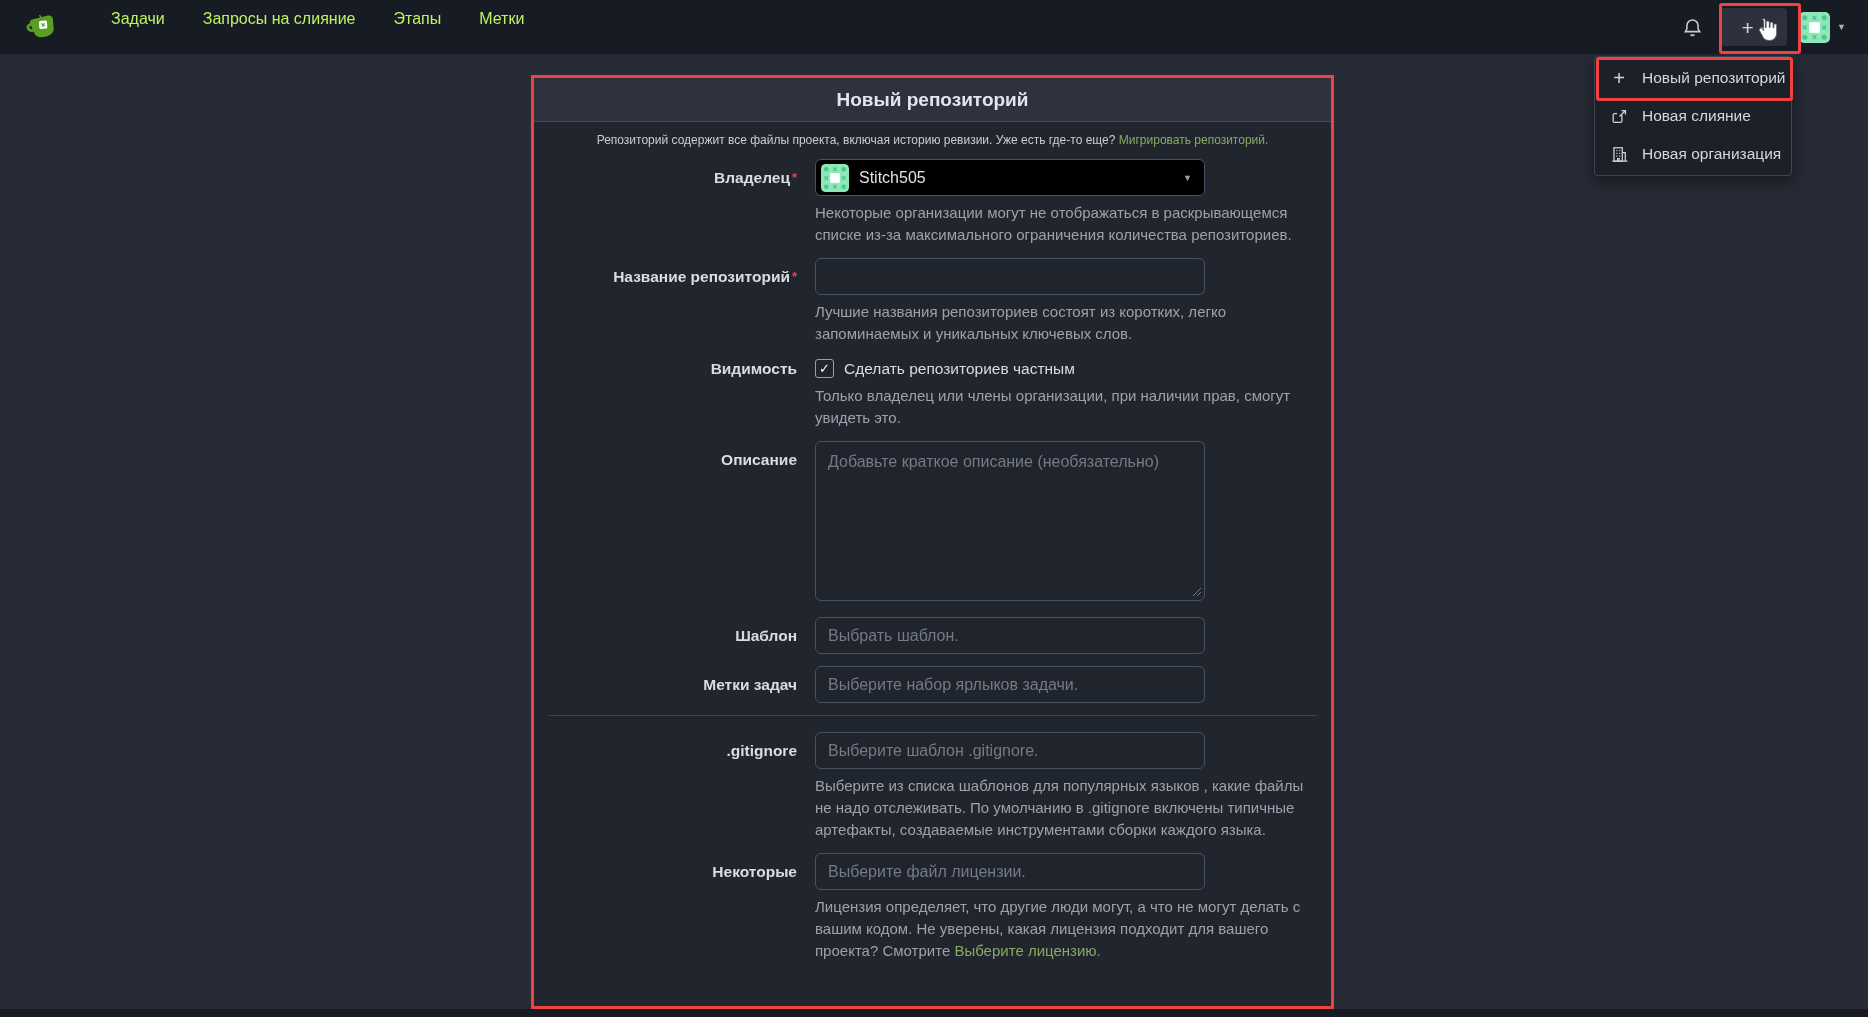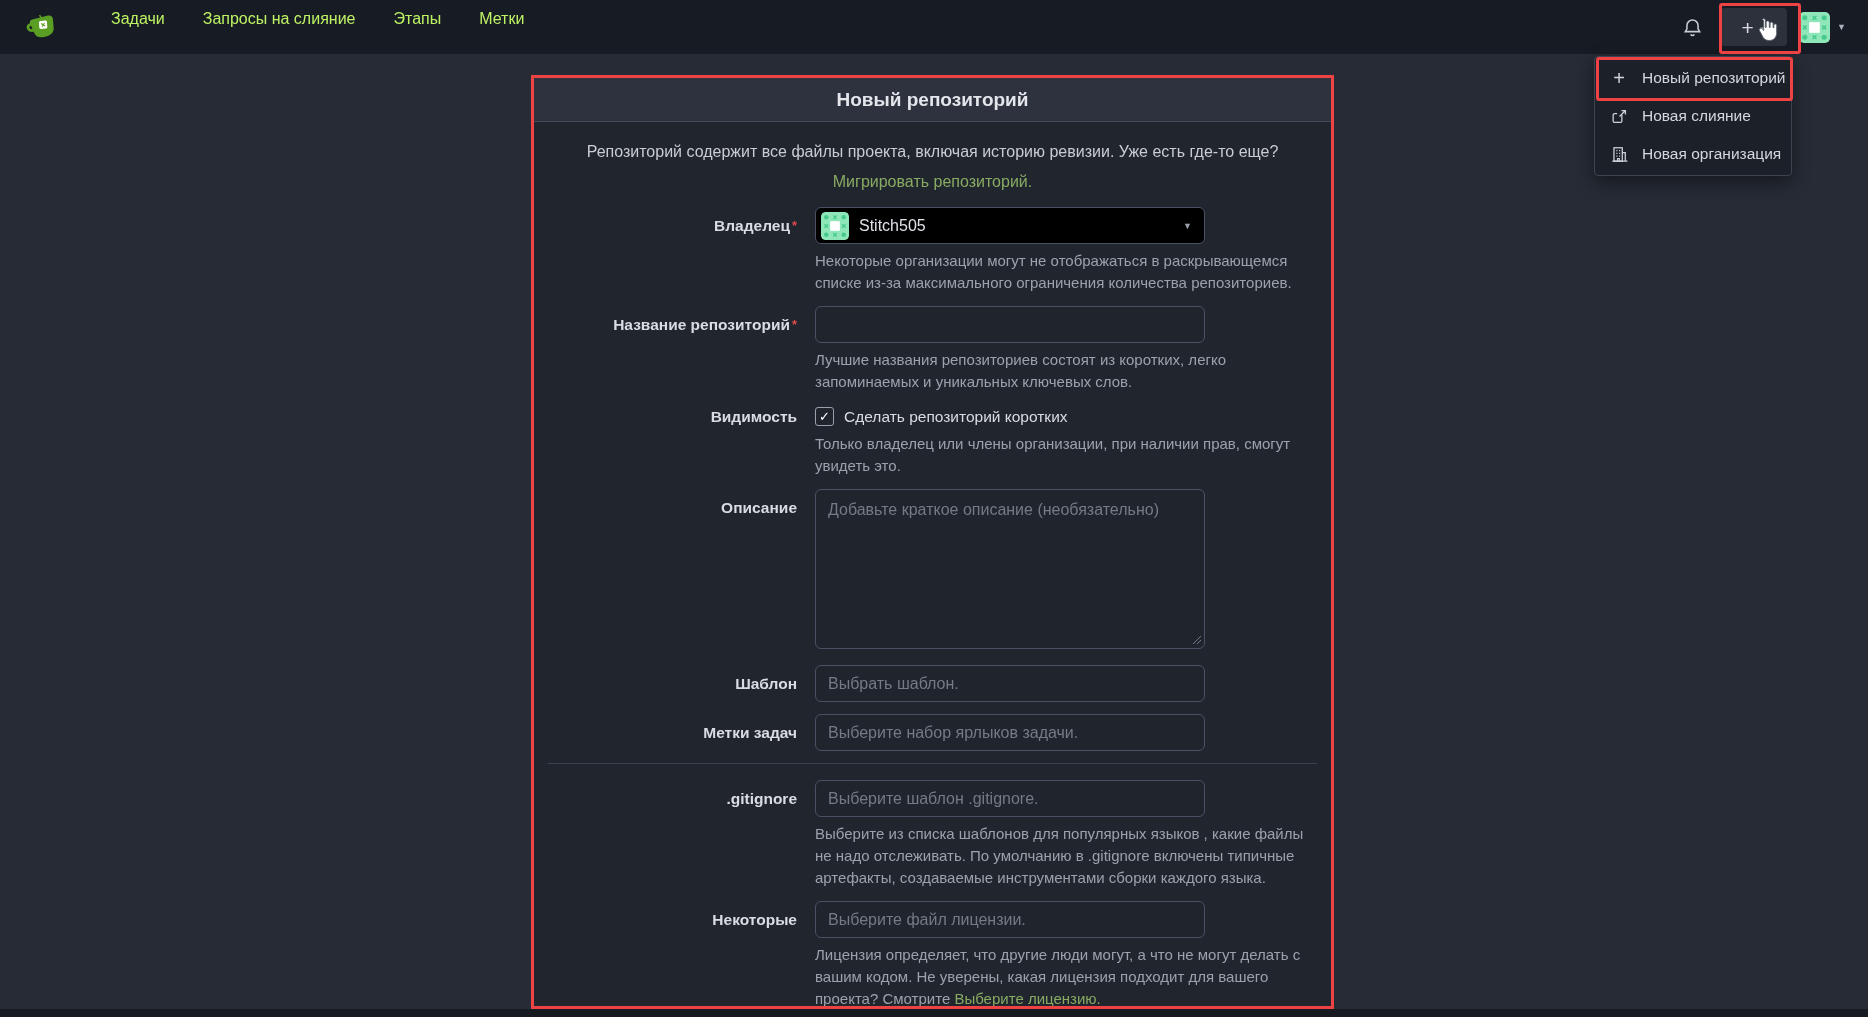--- a/index.html
+++ b/index.html
@@ -53,22 +53,22 @@
   .form-panel{
     position:absolute;left:531px;top:75px;width:803px;height:934px;
     box-sizing:border-box;border:3px solid #ee4245;
     background:#21252e;overflow:hidden;z-index:5;
   }
   .form-header{
     height:43px;line-height:43px;background:#2d323e;border-bottom:1px solid #454b59;
     text-align:center;font-weight:700;font-size:19px;color:#e4e6eb;
   }
   .form-intro{
-    padding:15px 30px 10px 30px;text-align:center;color:#c9ccd3;
-    font-size:16px;line-height:30px;
+    padding:9px 30px 10px 30px;text-align:center;color:#c9ccd3;
+    font-size:12px;line-height:18px;
   }
   .form-intro .intro-wrap{max-width:725px;margin:0 auto;}
   a.green-link{color:#87ab63;text-decoration:none;cursor:pointer;}
   .row{display:grid;grid-template-columns:281px 1fr;margin-bottom:12px;}
   .lbl{
     text-align:right;padding-right:18px;font-weight:700;color:#d9dce3;
     font-size:15.5px;line-height:37px;white-space:nowrap;
   }
   .req{color:#e04a4a;font-size:13px;vertical-align:top;margin-left:2px;}
   .ctl{
@@ -234,21 +234,21 @@
 
   <div class="row">
     <div class="lbl" style="line-height:23px;">
       <span>Видимость</span>
     </div>
     <div>
       <div class="check-line">
         <span class="checkbox">
           <span class="check">✓</span>
         </span>
-        <span class="check-label">Сделать репозиторий коротких</span>
+        <span class="check-label">Сделать репозиториев частным</span>
       </div>
       <div class="help" style="margin-top:5px;">Только владелец или члены организации, при наличии прав, смогут увидеть это.</div>
     </div>
   </div>
 
   <div class="row">
     <div class="lbl">
       <span>Описание</span>
     </div>
     <div class="txt-wrap">

